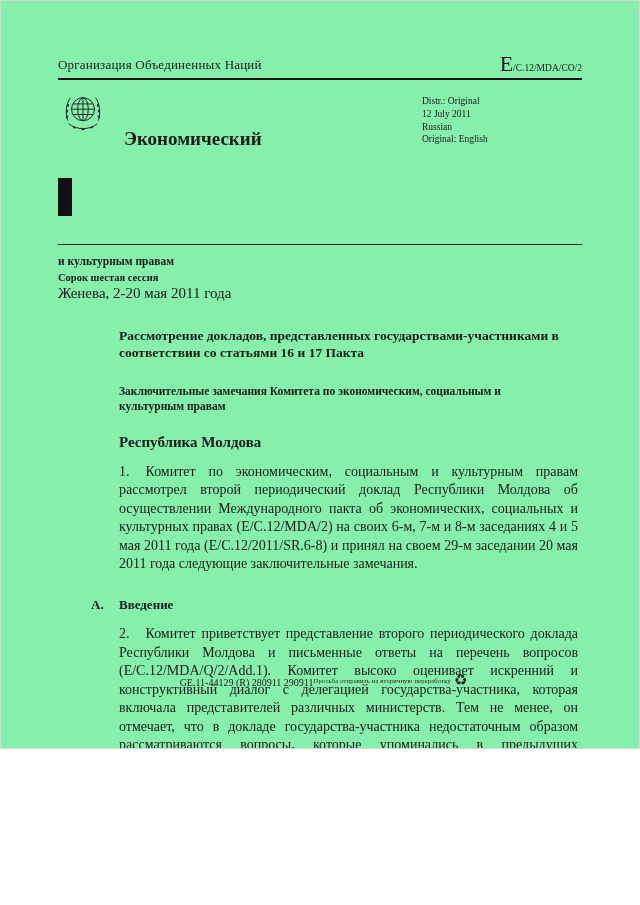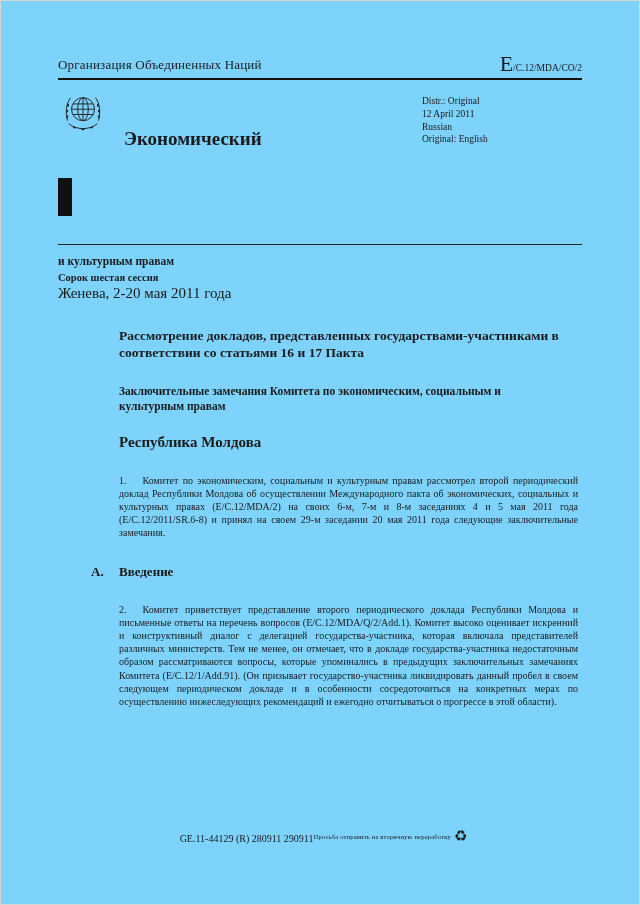--- a/index.html
+++ b/index.html
@@ -3,23 +3,23 @@
 <meta charset="utf-8">
 <style>
   html, body {
     margin: 0;
     padding: 0;
     background: #ffffff;
   }
   .page {
     position: relative;
     width: 640px;
-    height: 905px;
+    height: 749px;
     box-sizing: border-box;
-    background: #7dd3fc;
+    background: #86efac;
     border: 1px solid #d6d6d6;
     font-family: "Liberation Serif", "DejaVu Serif", serif;
     color: #1a1a1a;
     overflow: hidden;
   }
   .content {
     position: absolute;
     left: 57px;
     right: 57px;
     top: 52px;
@@ -120,22 +120,22 @@
     font-size: 11.5px;
     line-height: 1.3;
     max-width: 420px;
   }
   .country {
     margin-top: 20px;
     font-weight: bold;
     font-size: 15px;
   }
   .para {
-    margin-top: 23px;
-    font-size: 10px;
+    margin-top: 12px;
+    font-size: 14px;
     line-height: 1.32;
     text-align: justify;
   }
   .para .para-num {
     padding-right: 16px;
   }
   .section-heading {
     position: relative;
     margin-top: 24px;
     font-weight: bold;
@@ -210,21 +210,21 @@
             <ellipse cx="26" cy="40" rx="1.7" ry="0.9"></ellipse>
             <ellipse cx="35" cy="38" rx="1.7" ry="0.9" transform="rotate(-25 35 38)"></ellipse>
           </g>
         </svg>
       </div>
       <div class="council">
         <div>Экономический</div>
       </div>
       <div class="distr">
         <div>Distr.: Original</div>
-        <div>12 April 2011</div>
+        <div>12 July 2011</div>
         <div>Russian</div>
         <div>Original: English</div>
       </div>
     </div>
 
     <div class="barcode-block"></div>
     <div class="thin-rule"></div>
 
     <div class="session">
       <div class="committee">и культурным правам</div>

